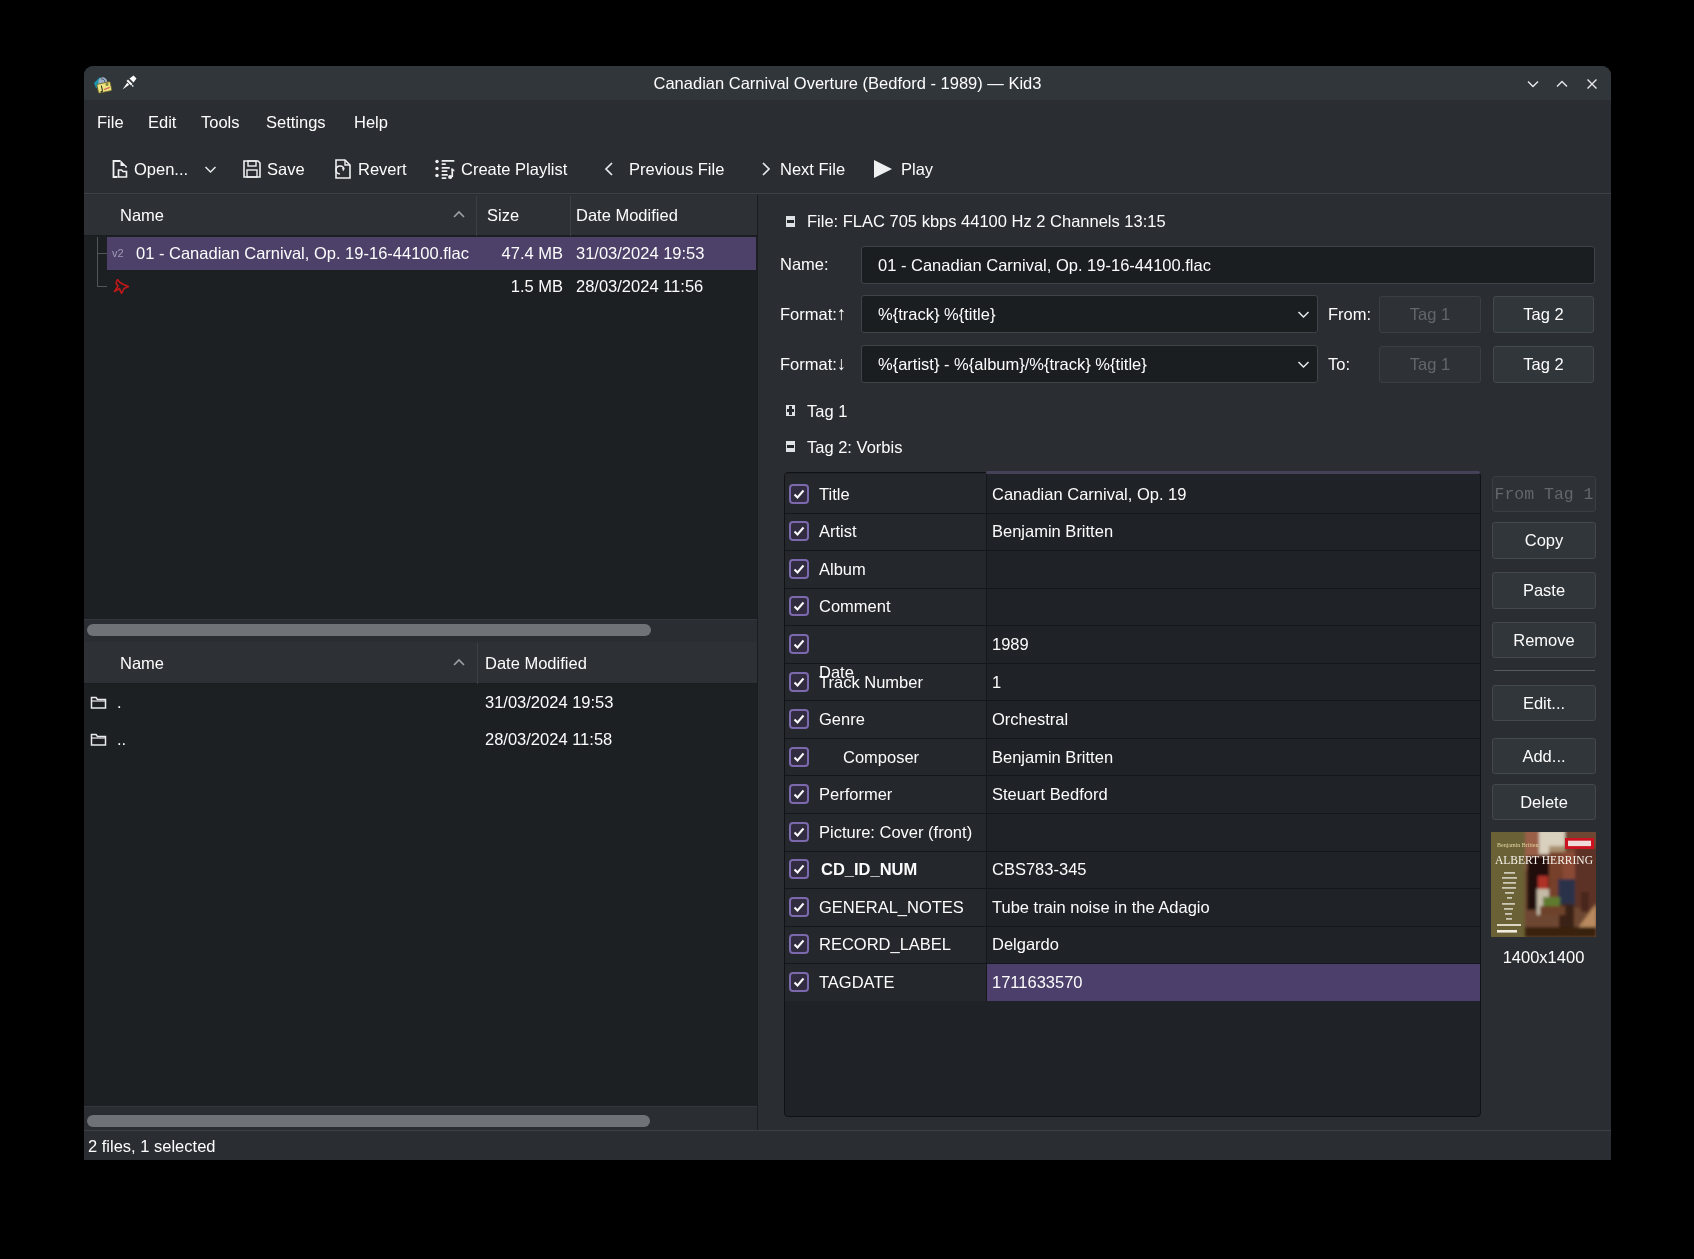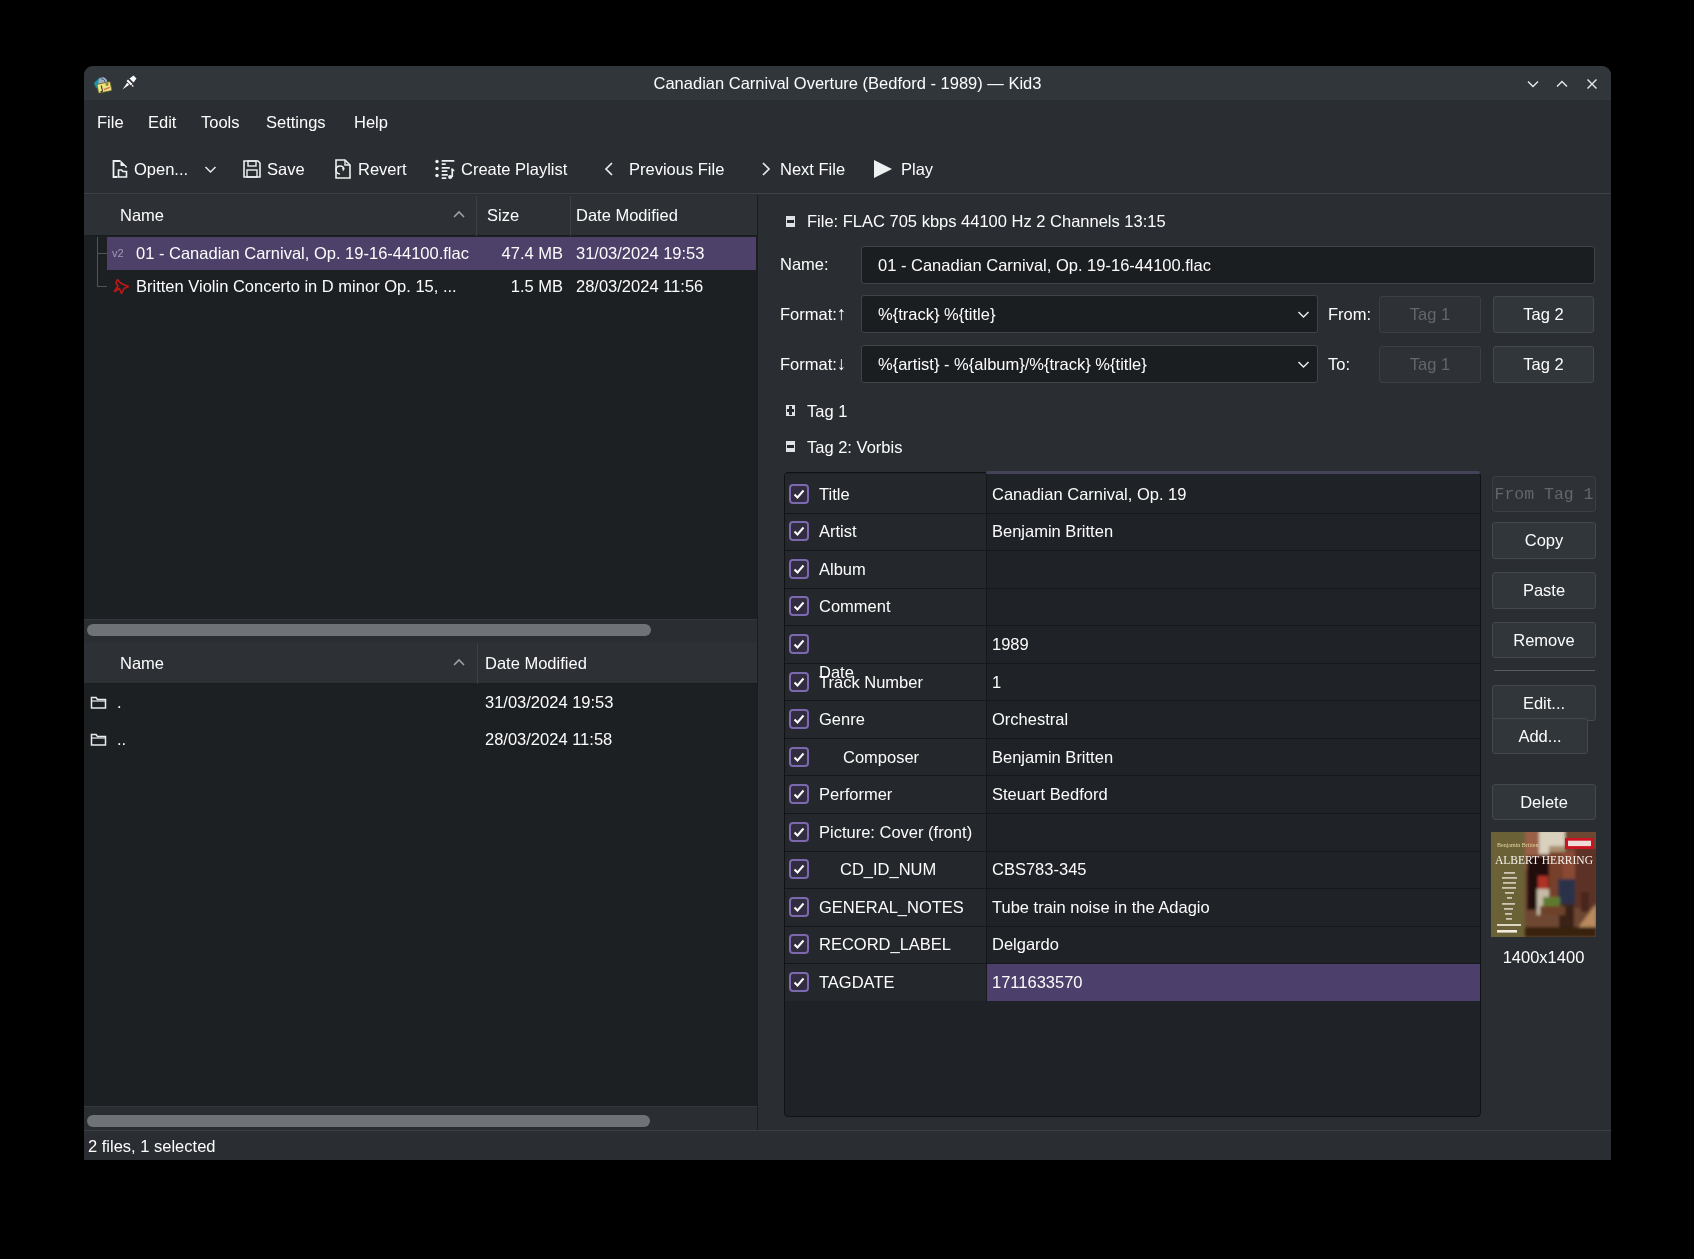--- a/index.html
+++ b/index.html
@@ -229,21 +229,21 @@
         <path d="M2.5 7.5 L5.5 10.5 L11.5 3.5" fill="none" stroke="#fcfcfc" stroke-width="2"></path>
       </svg>
     </div>
   <div class="txt" style="left:735px;top:751.7px;height:28px;line-height:28px;">Picture: Cover (front)</div>
   <div class="abs" style="left:701px;top:784.5px;width:695px;height:1px;background:#15181a;"></div>
   <div class="ck" style="left:705px;top:793.2px;">
       <svg width="14" height="14" viewBox="0 0 14 14">
         <path d="M2.5 7.5 L5.5 10.5 L11.5 3.5" fill="none" stroke="#fcfcfc" stroke-width="2"></path>
       </svg>
     </div>
-  <div class="txt" style="left:756px;top:789.3px;height:28px;line-height:28px;">CD_ID_NUM</div>
+  <div class="txt" style="left:737px;top:789.3px;height:28px;line-height:28px;font-weight:bold;">CD_ID_NUM</div>
   <div class="txt" style="left:908px;top:789.3px;height:28px;line-height:28px;">CBS783-345</div>
   <div class="abs" style="left:701px;top:822.0px;width:695px;height:1px;background:#15181a;"></div>
   <div class="ck" style="left:705px;top:830.8px;">
       <svg width="14" height="14" viewBox="0 0 14 14">
         <path d="M2.5 7.5 L5.5 10.5 L11.5 3.5" fill="none" stroke="#fcfcfc" stroke-width="2"></path>
       </svg>
     </div>
   <div class="txt" style="left:735px;top:826.8px;height:28px;line-height:28px;">GENERAL_NOTES</div>
   <div class="txt" style="left:908px;top:826.8px;height:28px;line-height:28px;">Tube train noise in the Adagio</div>
   <div class="abs" style="left:701px;top:859.6px;width:695px;height:1px;background:#15181a;"></div>
@@ -263,21 +263,21 @@
     </div>
   <div class="txt" style="left:735px;top:901.9px;height:28px;line-height:28px;">TAGDATE</div>
   <div class="txt" style="left:908px;top:901.9px;height:28px;line-height:28px;">1711633570</div>
   <div class="abs" style="left:902px;top:408px;width:1px;height:527px;background:#15181a;"></div>
   <div class="btn dis" style="left:1408px;top:410px;width:104px;height:36px;font-family:Liberation Mono, monospace;">From Tag 1</div>
   <div class="btn " style="left:1408px;top:456px;width:104px;height:37px;">Copy</div>
   <div class="btn " style="left:1408px;top:506px;width:104px;height:37px;">Paste</div>
   <div class="btn " style="left:1408px;top:556px;width:104px;height:36px;">Remove</div>
   <div class="abs" style="left:1410px;top:604px;width:101px;height:1px;background:#565b60;"></div>
   <div class="btn" style="left:1408px;top:619px;width:104px;height:36px;">Edit...</div>
-  <div class="btn" style="left:1408px;top:652px;width:96px;height:36px;">Add...</div>
+  <div class="btn" style="left:1408px;top:672px;width:104px;height:36px;">Add...</div>
   <div class="btn" style="left:1408px;top:718px;width:104px;height:36px;">Delete</div>
   <svg class="abs" style="left:1407px;top:766px;" width="105" height="105" viewBox="0 0 105 105">
     <defs>
         <filter id="bl" x="-10%" y="-10%" width="120%" height="120%">
           <feGaussianBlur stdDeviation="1.6"></feGaussianBlur>
         </filter>
       </defs>
     <rect width="105" height="105" fill="#6b6136"></rect>
     <g filter="url(#bl)">
       <rect x="34" y="-2" width="73" height="109" fill="#6e4630"></rect>
@@ -337,21 +337,20 @@
 
   <div class="abs" style="left:23px;top:171px;width:649px;height:33px;background:#4d4169;"></div>
   <div class="txt" style="left:28px;top:171px;height:33px;line-height:33px;font-size:11px;color:#a29ab8;">v2</div>
   <div class="txt" style="left:52px;top:171px;height:33px;line-height:33px;">01 - Canadian Carnival, Op. 19-16-44100.flac</div>
   <div class="txt" style="left:379px;top:171px;width:100px;height:33px;line-height:33px;text-align:right;">47.4 MB</div>
   <div class="txt" style="left:492px;top:171px;height:33px;line-height:33px;">31/03/2024 19:53</div>
 
   <svg class="abs" style="left:29px;top:213px;" width="16" height="16" viewBox="0 0 16 16">
     <path d="M4.5 0.5 L7 3.5 L10.5 5.5 L15.5 7.5 L11 9.5 L8.5 14.5 L6.5 9.5 L1.5 12.5 L5 7 L3 4 Z" fill="none" stroke="#c01818" stroke-width="1.6" stroke-linejoin="round"></path>
   </svg>
-  <div class="txt" style="left:52px;top:204px;height:33px;line-height:33px;">Britten Violin Concerto in D minor Op. 15, ...</div>
   <div class="txt" style="left:379px;top:204px;width:100px;height:33px;line-height:33px;text-align:right;">1.5 MB</div>
   <div class="txt" style="left:492px;top:204px;height:33px;line-height:33px;">28/03/2024 11:56</div>
   <div class="hline" style="left:0;top:553px;width:673px;"></div>
   <div class="thumb" style="left:3px;top:558px;width:564px;"></div>
 
   <div class="abs" style="left:0;top:576px;width:673px;height:464px;background:#1d2023;"></div>
   <div class="hdr" style="left:0;top:576px;width:673px;height:42px;"></div>
   <div class="txt" style="left:36px;top:576px;height:42px;line-height:42px;">Name</div>
   <svg class="abs" style="left:368px;top:591px;" width="14" height="12" viewBox="0 0 14 12">
       <path d="M2 8 L7 3 L12 8" fill="none" stroke="#9da1a5" stroke-width="1.6"></path>

